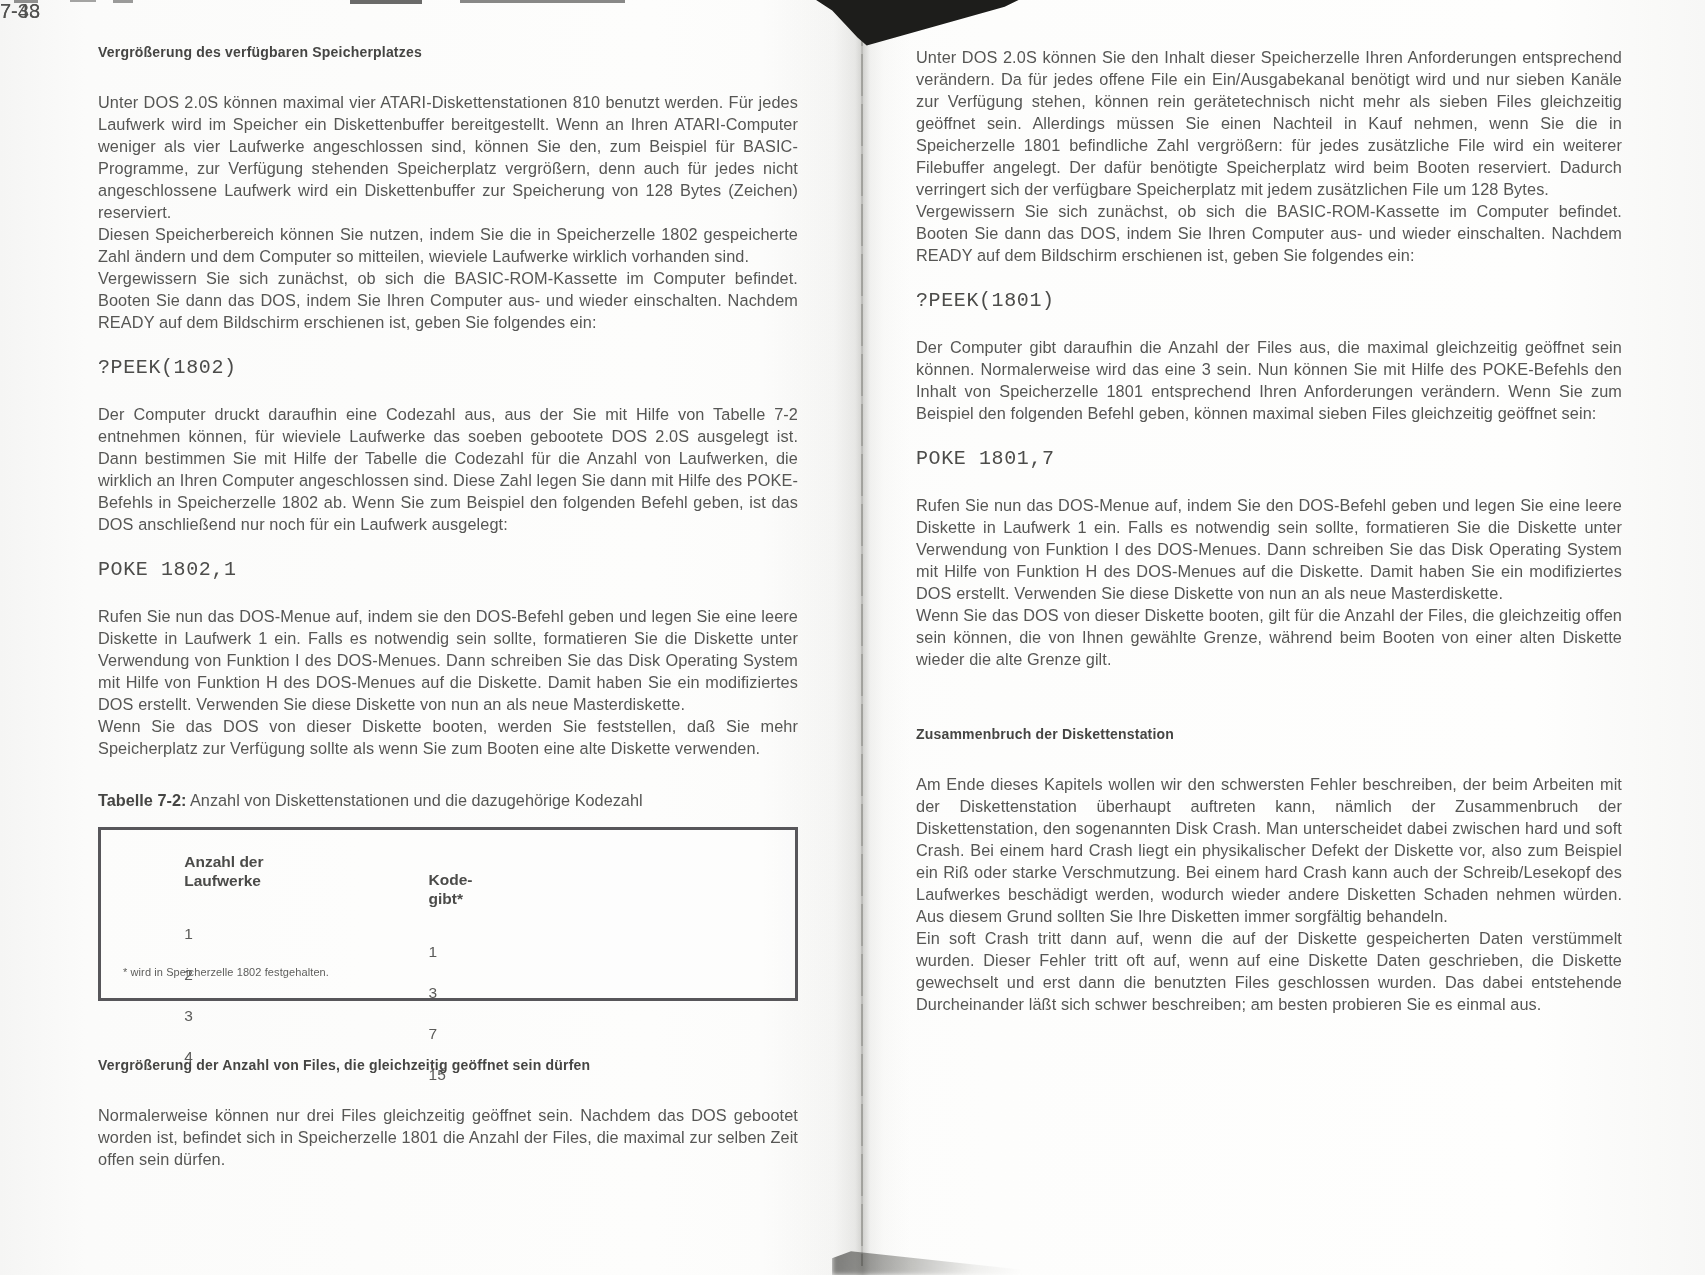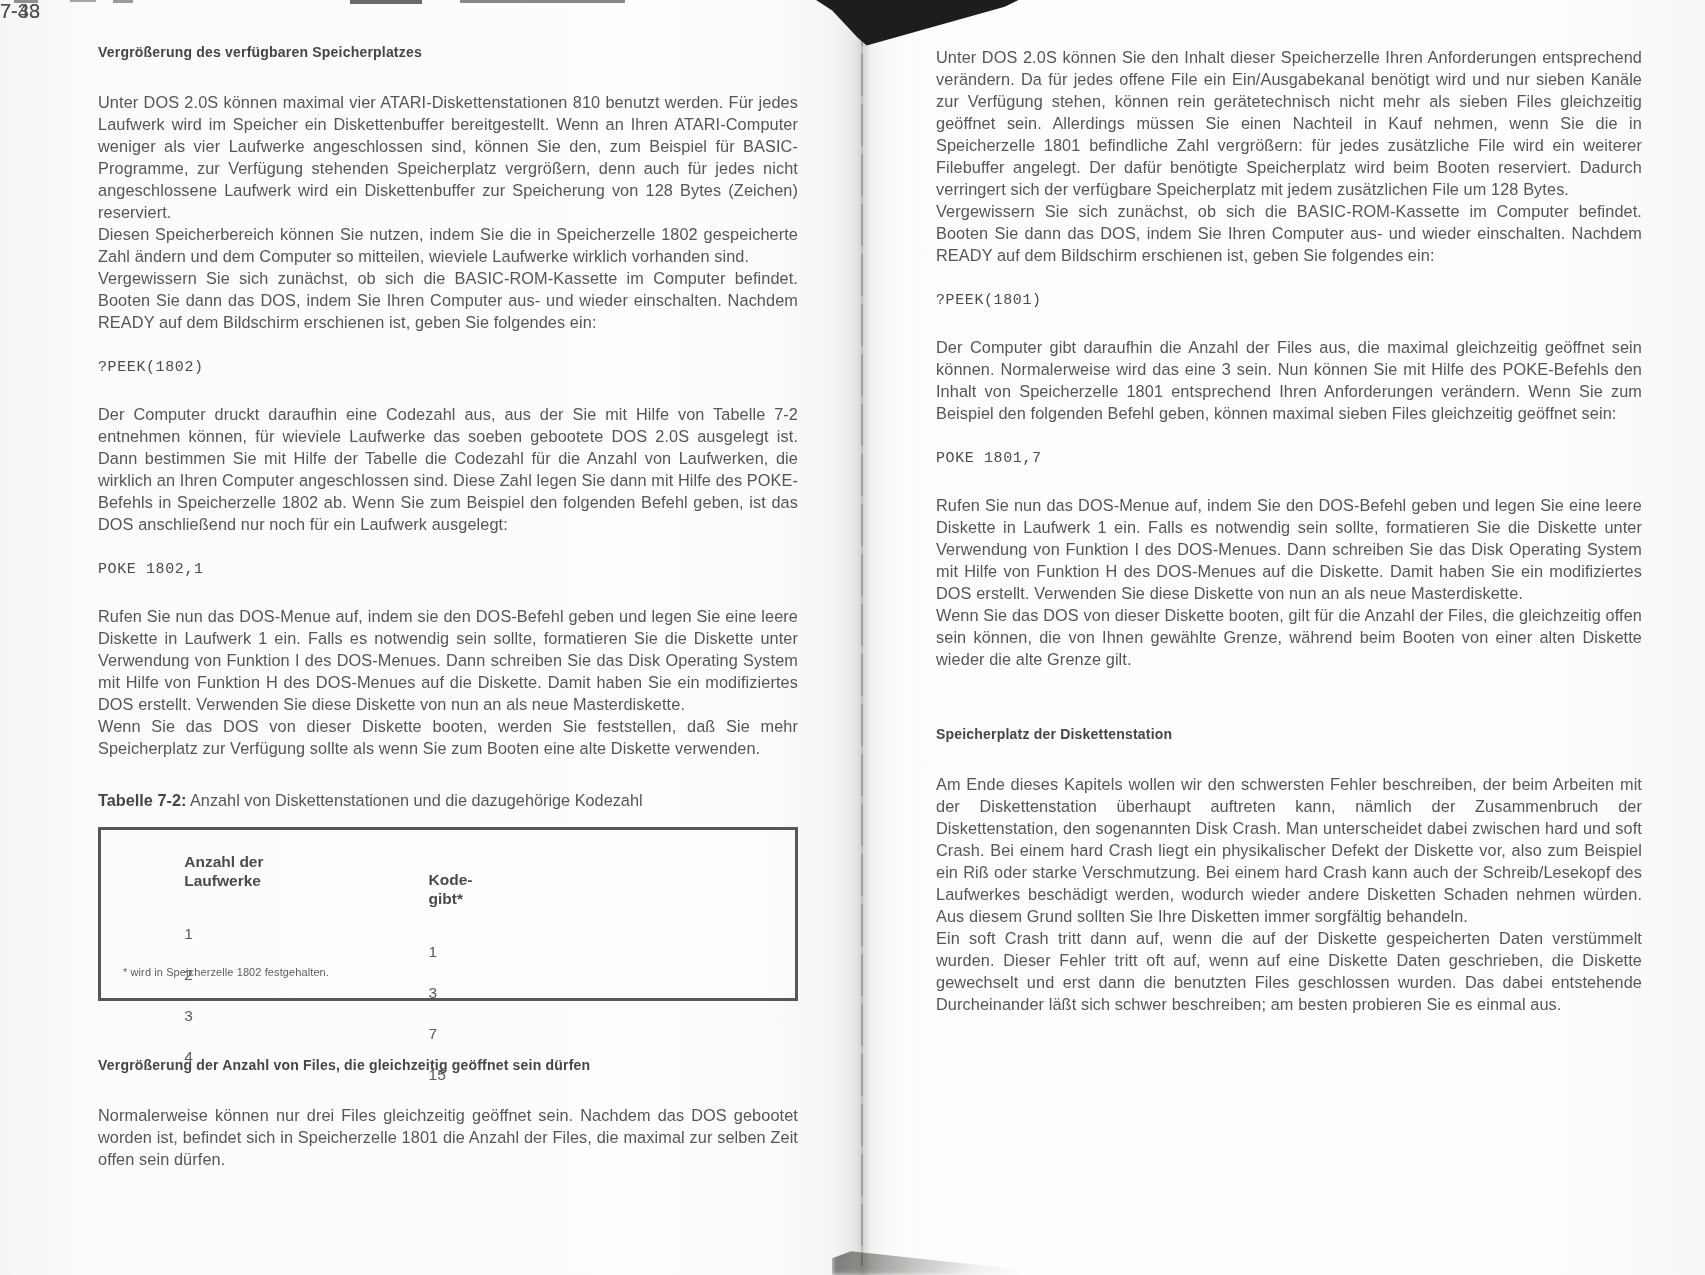--- a/index.html
+++ b/index.html
@@ -44,40 +44,40 @@
   .top-dash { position:absolute; top:0; background:#3a3a38; }
   .d1 { left:14px;  width:24px;  height:3px; opacity:.55; }
   .d2 { left:70px;  width:26px;  height:2px; opacity:.45; }
   .d3 { left:113px; width:20px;  height:3px; opacity:.5;  }
   .d4 { left:350px; width:72px;  height:4px; opacity:.75; }
   .d5 { left:460px; width:165px; height:3px; opacity:.6;  }
 
   
   .page { position:absolute; top:40px; }
   .page-left  { left:98px;  width:700px; }
-  .page-right { left:936px; width:706px; top:46px; }
+  .page-right { left:916px; width:706px; top:46px; }
 
   p.body {
     margin:0;
     font-size:16.3px; line-height:22px;
     text-align:justify;
     letter-spacing:0.1px;
     color:#565654;
   }
   h2.sect {
     margin:0 0 26px 0;
     font-size:14px; line-height:25px;
     font-weight:bold; color:#454543;
     letter-spacing:0.2px;
   }
   h2.sect2 { margin-top:52px; max-width:568px; }
   .code {
     margin:24px 0;
     font-family:"Liberation Mono", monospace;
-    font-size:15px; line-height:22px;
+    font-size:20px; line-height:22px;
     letter-spacing:0.6px; color:#4c4c4a;
   }
 
   
   .tbl-caption { margin-top:30px; font-size:16.3px; line-height:22px; color:#565654; }
   .tbl-caption b { color:#454543; }
   .tbl-box {
     margin-top:16px;
     border:3px solid #57565a;
     height:146px;
@@ -165,21 +165,21 @@
   </div>
 
   <div class="page page-right">
     <p class="body">Unter DOS 2.0S können Sie den Inhalt dieser Speicherzelle Ihren Anforderungen entsprechend verändern. Da für jedes offene File ein Ein/Ausgabekanal benötigt wird und nur sieben Kanäle zur Verfügung stehen, können rein gerätetechnisch nicht mehr als sieben Files gleichzeitig geöffnet sein. Allerdings müssen Sie einen Nachteil in Kauf nehmen, wenn Sie die in Speicherzelle 1801 befindliche Zahl vergrößern: für jedes zusätzliche File wird ein weiterer Filebuffer angelegt. Der dafür benötigte Speicherplatz wird beim Booten reserviert. Dadurch verringert sich der verfügbare Speicherplatz mit jedem zusätzlichen File um 128 Bytes.</p>
     <p class="body">Vergewissern Sie sich zunächst, ob sich die BASIC-ROM-Kassette im Computer befindet. Booten Sie dann das DOS, indem Sie Ihren Computer aus- und wieder einschalten. Nachdem READY auf dem Bildschirm erschienen ist, geben Sie folgendes ein:</p>
     <div class="code">?PEEK(1801)</div>
     <p class="body">Der Computer gibt daraufhin die Anzahl der Files aus, die maximal gleichzeitig geöffnet sein können. Normalerweise wird das eine 3 sein. Nun können Sie mit Hilfe des POKE-Befehls den Inhalt von Speicherzelle 1801 entsprechend Ihren Anforderungen verändern. Wenn Sie zum Beispiel den folgenden Befehl geben, können maximal sieben Files gleichzeitig geöffnet sein:</p>
     <div class="code">POKE 1801,7</div>
     <p class="body">Rufen Sie nun das DOS-Menue auf, indem Sie den DOS-Befehl geben und legen Sie eine leere Diskette in Laufwerk 1 ein. Falls es notwendig sein sollte, formatieren Sie die Diskette unter Verwendung von Funktion I des DOS-Menues. Dann schreiben Sie das Disk Operating System mit Hilfe von Funktion H des DOS-Menues auf die Diskette. Damit haben Sie ein modifiziertes DOS erstellt. Verwenden Sie diese Diskette von nun an als neue Masterdiskette.</p>
     <p class="body">Wenn Sie das DOS von dieser Diskette booten, gilt für die Anzahl der Files, die gleichzeitig offen sein können, die von Ihnen gewählte Grenze, während beim Booten von einer alten Diskette wieder die alte Grenze gilt.</p>
-    <h2 class="sect sect2" style="max-width:600px">Speicherplatz der Diskettenstation</h2>
+    <h2 class="sect sect2" style="max-width:600px">Zusammenbruch der Diskettenstation</h2>
     <p class="body">Am Ende dieses Kapitels wollen wir den schwersten Fehler beschreiben, der beim Arbeiten mit der Diskettenstation überhaupt auftreten kann, nämlich der Zusammenbruch der Diskettenstation, den sogenannten Disk Crash. Man unterscheidet dabei zwischen hard und soft Crash. Bei einem hard Crash liegt ein physikalischer Defekt der Diskette vor, also zum Beispiel ein Riß oder starke Verschmutzung. Bei einem hard Crash kann auch der Schreib/Lesekopf des Laufwerkes beschädigt werden, wodurch wieder andere Disketten Schaden nehmen würden. Aus diesem Grund sollten Sie Ihre Disketten immer sorgfältig behandeln.</p>
     <p class="body">Ein soft Crash tritt dann auf, wenn die auf der Diskette gespeicherten Daten verstümmelt wurden. Dieser Fehler tritt oft auf, wenn auf eine Diskette Daten geschrieben, die Diskette gewechselt und erst dann die benutzten Files geschlossen wurden. Das dabei entstehende Durcheinander läßt sich schwer beschreiben; am besten probieren Sie es einmal aus.</p>
   </div>
 
   <div class="page-num pn-left">7-48</div>
   <div class="page-num pn-right">7-33</div>
 
 </div>
 
 </body></html>

